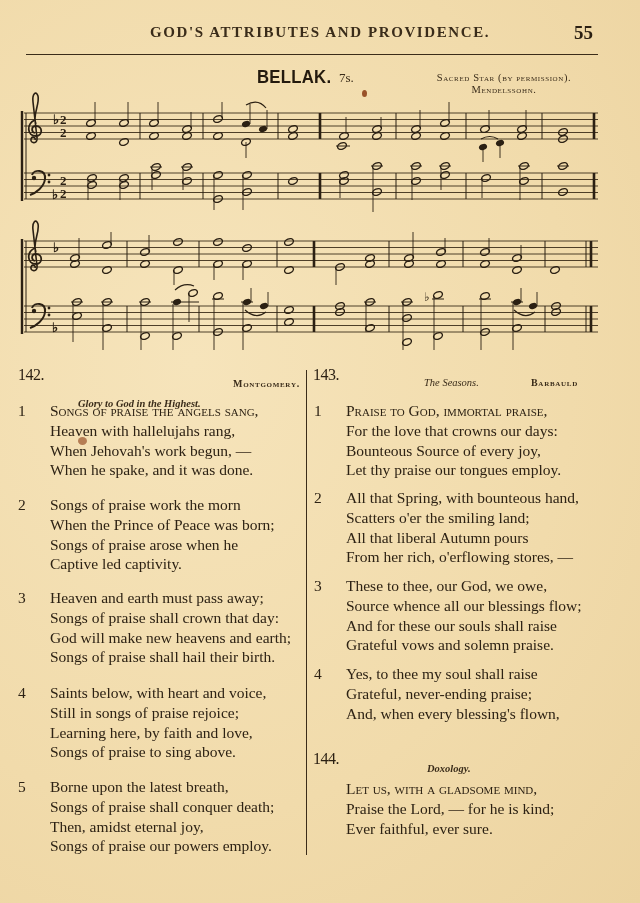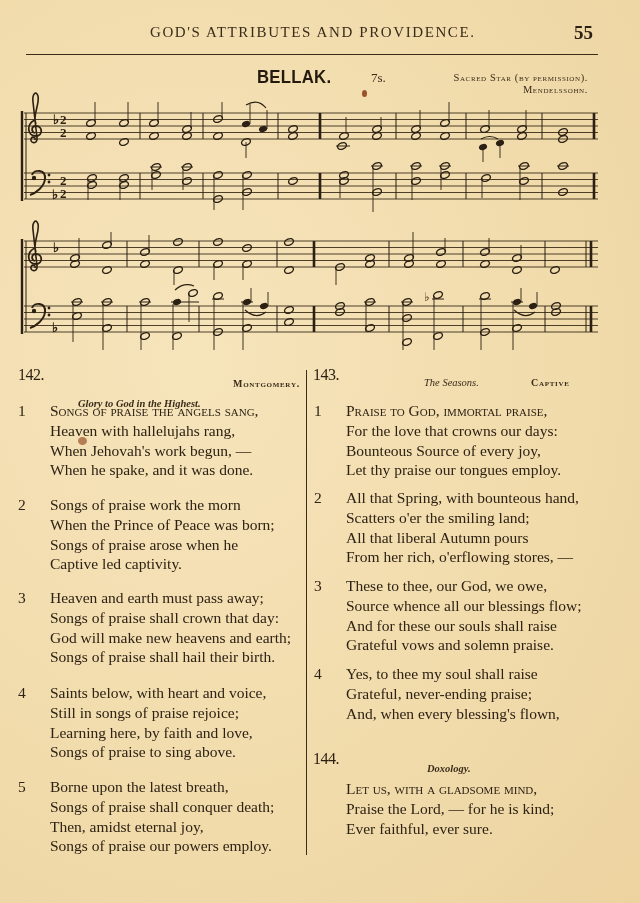--- a/index.html
+++ b/index.html
@@ -9,40 +9,40 @@
     background-image: radial-gradient(ellipse at 30% 40%, #f6e4bb 0%, #f1dbab 60%, #ecd3a0 100%);
     font-family:"Liberation Serif", "DejaVu Serif", serif;
     color:#2b2013;
     position:relative;
   }
   .running-head {
     position:absolute; left:0; top:22px; width:640px; height:24px;
   }
   .running-head .title {
     position:absolute; left:150px; top:2px;
-    font-size:15px; letter-spacing:1.6px; color:#3a2c1a;
+    font-size:15px; letter-spacing:1.6px; color:#3a2c1a;font-weight:bold;
   }
   .running-head .page-no {
     position:absolute; left:574px; top:0px;
     font-size:19px; font-weight:bold; color:#2a1f12;
   }
   .head-rule {
     position:absolute; left:26px; top:54px; width:572px; height:0;
     border-top:1.5px solid #3b2c19;
   }
   .tune-title {
     position:absolute; left:257px; top:66px; font-family:"Liberation Sans","DejaVu Sans",sans-serif;
     font-weight:bold; font-size:19px; color:#241a0e; letter-spacing:0.3px;
     transform:scaleX(0.88); transform-origin:left top;
   }
   .tune-meter {
-    position:absolute; left:339px; top:70px; font-size:13px; color:#3a2c1a;margin-left:32px;
+    position:absolute; left:339px; top:70px; font-size:13px; color:#3a2c1a;
   }
   .tune-source {
-    position:absolute; left:420px; top:72px; font-size:10.5px; color:#3a2c1a; line-height:12px; text-align:right; width:168px;
+    position:absolute; left:420px; top:72px; font-size:10.5px; color:#3a2c1a; line-height:12px; text-align:center; width:168px;
   }
   .tune-source .sc { font-variant:small-caps; letter-spacing:0.6px; }
   .blot { position:absolute; border-radius:50%; background:#8a3a12; opacity:0.85; }
 
   svg.music { position:absolute; left:0; top:0; }
 
   .hymn-num {
     position:absolute; font-size:16px; color:#2a1f12; letter-spacing:-0.5px;
   }
   .hymn-sub {
@@ -443,21 +443,21 @@
   <div class="line">Borne upon the latest breath,</div>
   <div class="line">Songs of praise shall conquer death;</div>
   <div class="line">Then, amidst eternal joy,</div>
   <div class="line">Songs of praise our powers employ.</div>
 </div>
 
 <div class="col-divider"></div>
 
 <div class="hymn-num" style="left:313px;top:366px;">143.</div>
 <div class="hymn-sub" style="left:424px;top:377px;font-weight:normal;">The Seasons.</div>
-<div class="hymn-author" style="left:531px;top:377px;">Captive</div>
+<div class="hymn-author" style="left:531px;top:377px;">Barbauld</div>
 
 <div class="stanza" style="left:330px;top:401px;">
   <span class="num">1</span>
   <div class="line sc-first">Praise to God, immortal praise,</div>
   <div class="line">For the love that crowns our days:</div>
   <div class="line">Bounteous Source of every joy,</div>
   <div class="line">Let thy praise our tongues employ.</div>
 </div>
 
 <div class="stanza" style="left:330px;top:488px;">

